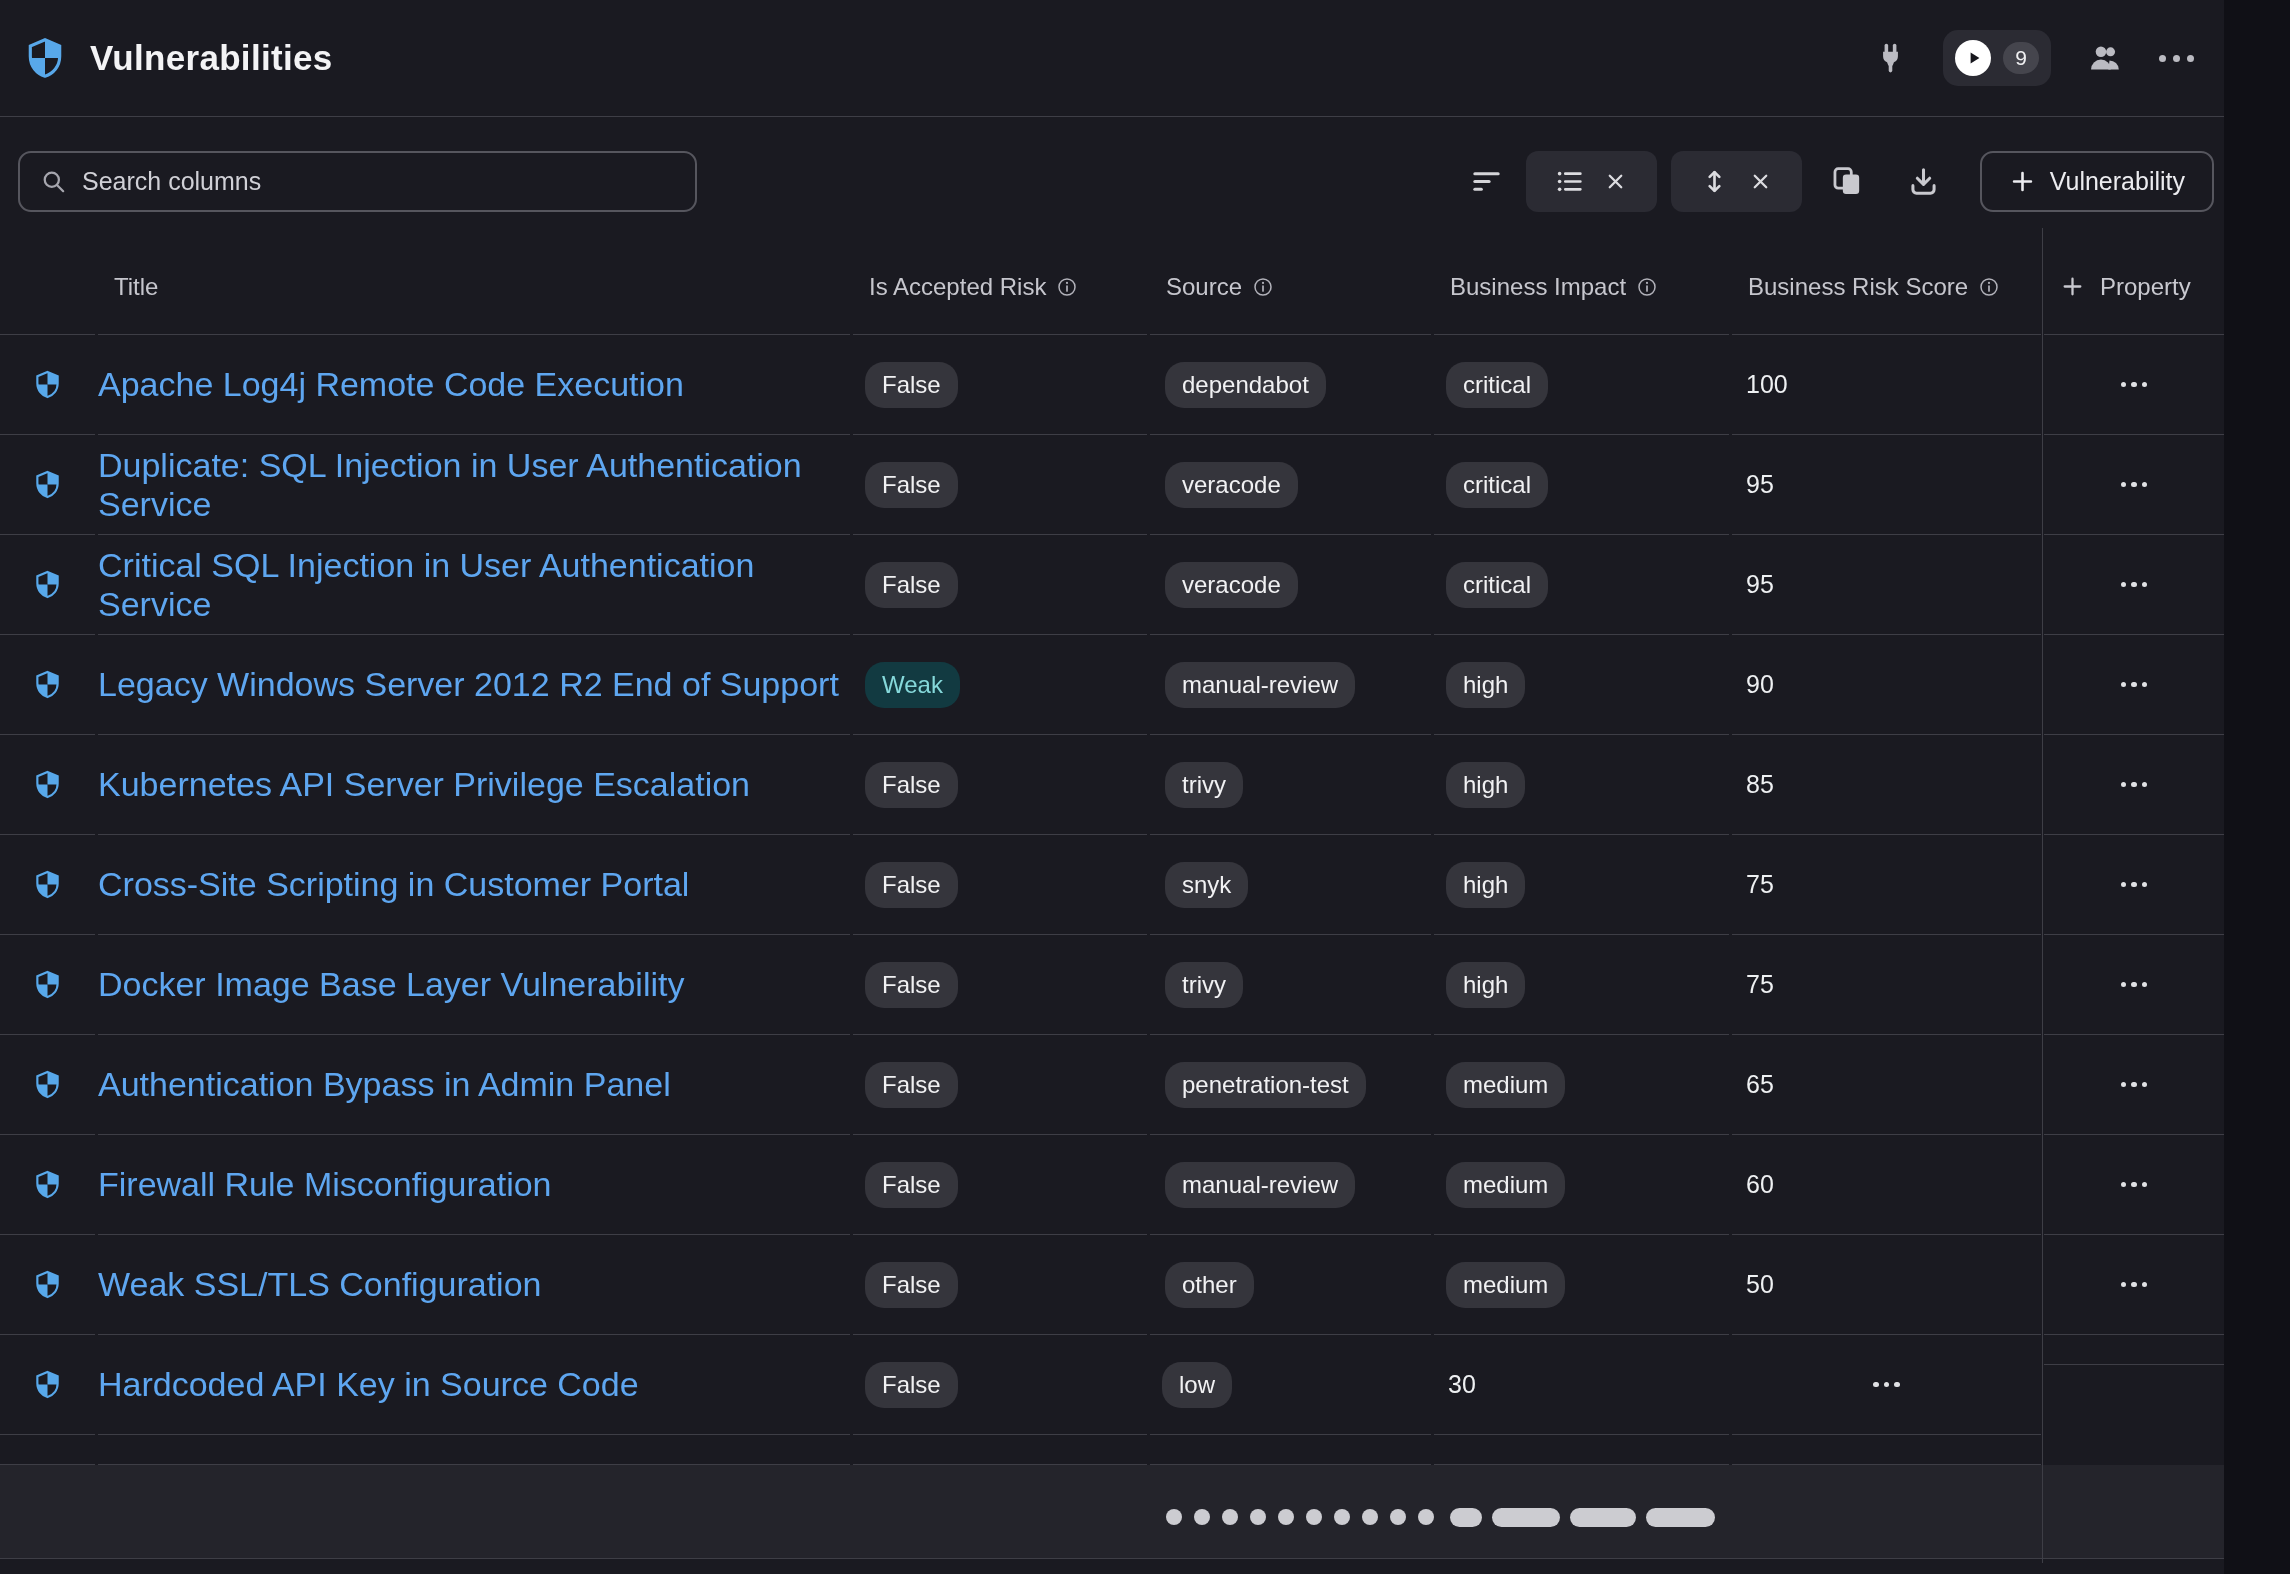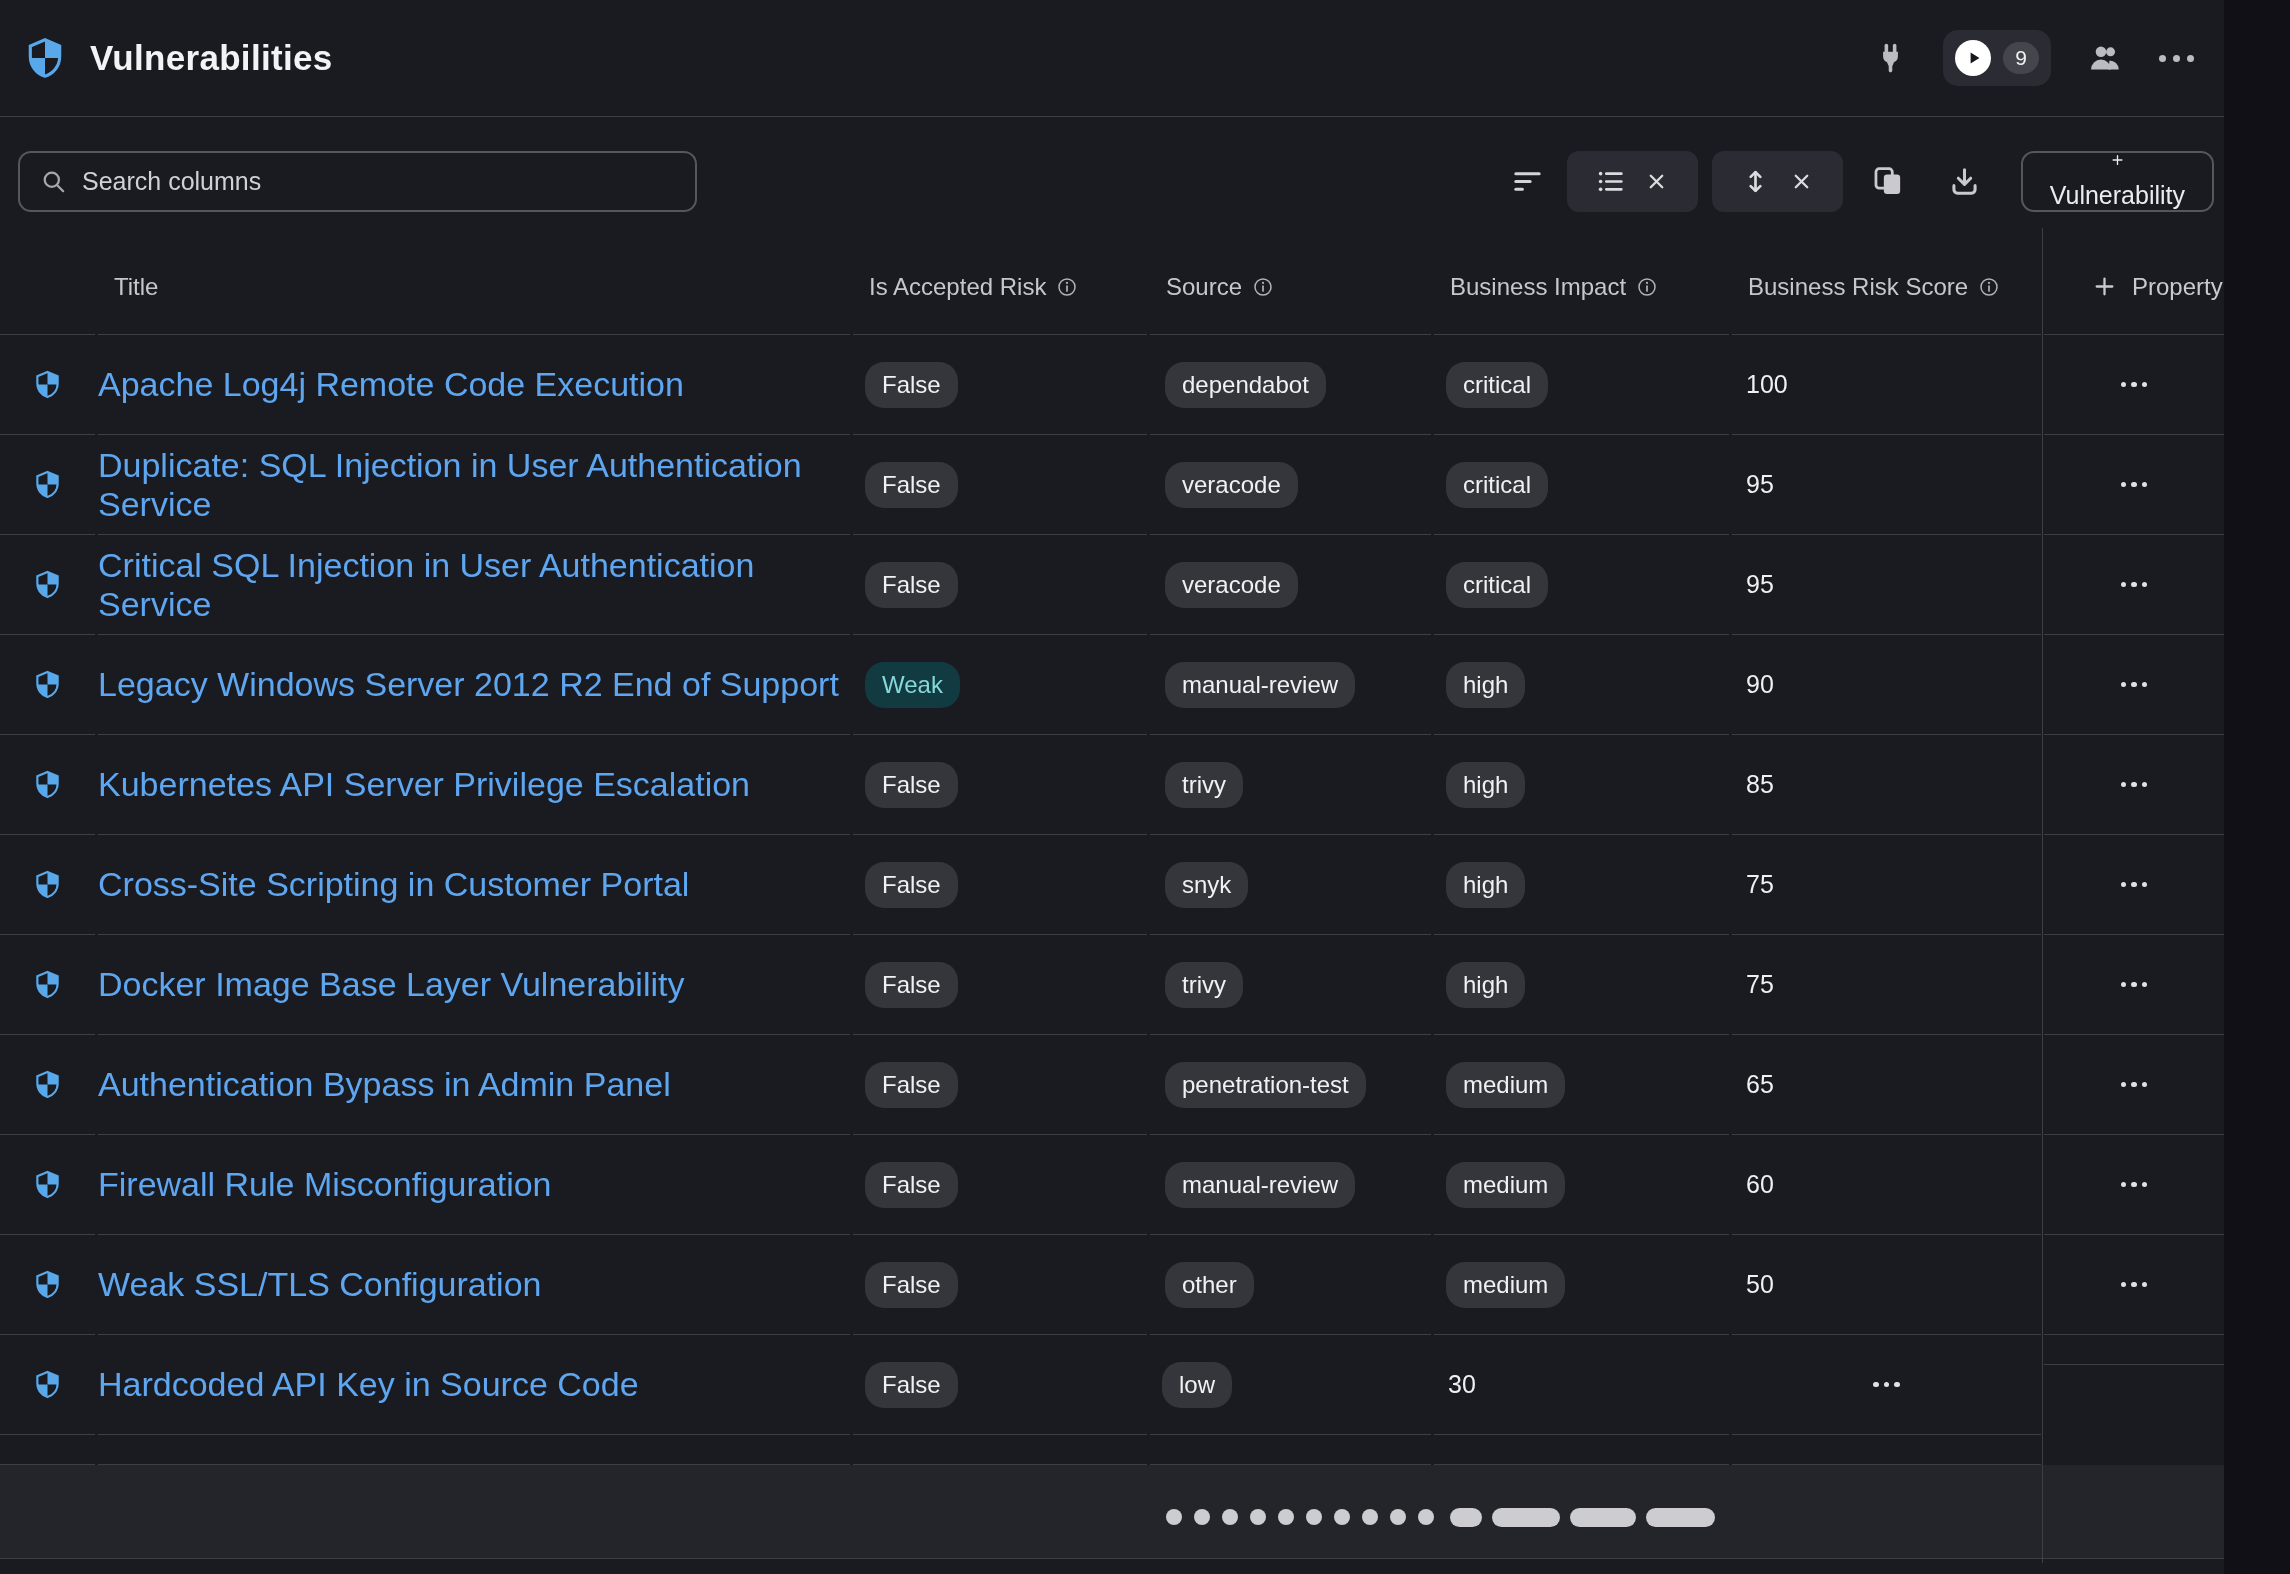--- a/index.html
+++ b/index.html
@@ -28,28 +28,28 @@
   .search{width:679px;height:61px;border:2px solid var(--border);border-radius:13px;display:flex;align-items:center;padding:0 20px;gap:15px;background:transparent;}
   .search svg{flex:none;color:#a6a6ae;}
   .search input{flex:1;background:transparent;border:none;outline:none;font-size:25px;color:#e8e8ec;}
   .search input::placeholder{color:#d0d0d6;opacity:1;}
   .tb-right{margin-left:auto;display:flex;align-items:center;}
   .tb-filter{margin-right:24px;color:#d4d4d8;}
   .tbpill{display:flex;align-items:center;justify-content:center;gap:19px;width:131px;height:61px;background:var(--pill);border:none;border-radius:12px;color:#dcdce0;cursor:pointer;}
   .tbpill + .tbpill{margin-left:14px;}
   .tb-copy{margin:0 42px 0 28px;color:#c9c9cf;}
   .tb-dl{margin-right:40px;color:#c9c9cf;}
-  .addbtn{height:61px;padding:0 27px;border:2px solid var(--border);border-radius:13px;background:transparent;color:#ececf0;font-size:25px;font-weight:500;display:flex;align-items:center;gap:14px;cursor:pointer;flex-direction:column;}
+  .addbtn{height:61px;padding:0 27px;border:2px solid var(--border);border-radius:13px;background:transparent;color:#ececf0;font-size:25px;font-weight:500;display:flex;align-items:center;gap:14px;cursor:pointer;}
 
   
   .vtable{margin-top:27px;display:grid;grid-template-columns:95px 752px 294px 281px 295px 309px 1fr;column-gap:3px;}
   .cell{display:flex;align-items:center;}
   .hcell{height:95px;color:var(--muted);font-size:24px;font-weight:500;gap:11px;padding-left:16px;}
   .hcell.noPad{padding-left:0;}
-  .hcell.prop{padding-left:48px;gap:15px;color:#c9c9d0;}
+  .hcell.prop{padding-left:16px;gap:15px;color:#c9c9d0;}
   .rcell{height:100px;border-top:1px solid var(--line);}
   .c-icon{justify-content:center;color:var(--blue);}
   .c-title a{color:var(--link);font-size:34px;font-weight:500;text-decoration:none;}
   .c-acc{padding-left:12px;}
   .c-src{padding-left:15px;}
   .c-imp{padding-left:12px;}
   .c-score{padding-left:14px;font-size:25px;color:#eef0f2;}
   .c-act{justify-content:center;}
   .badge{display:inline-flex;align-items:center;height:46px;padding:0 17px;border-radius:19px;background:var(--badge);color:#f1f1f3;font-size:24px;white-space:nowrap;}
   .badge.isTrue{background:#123a41;color:#85d8da;}

